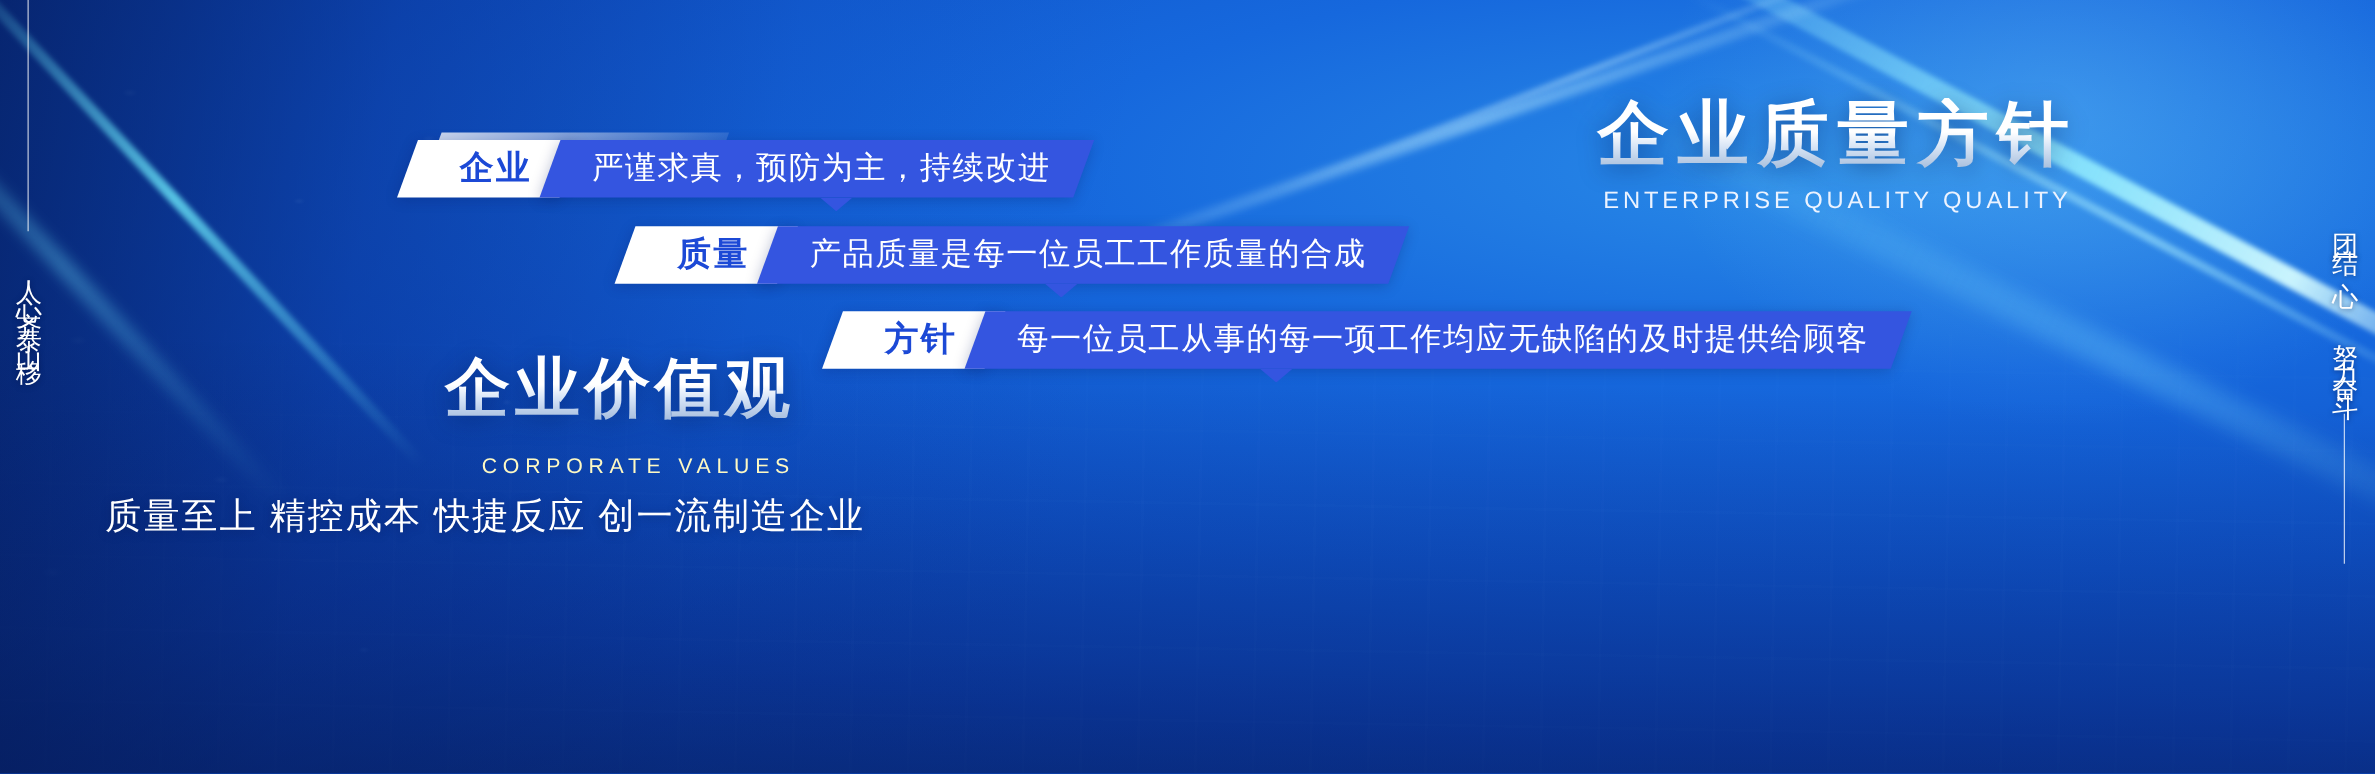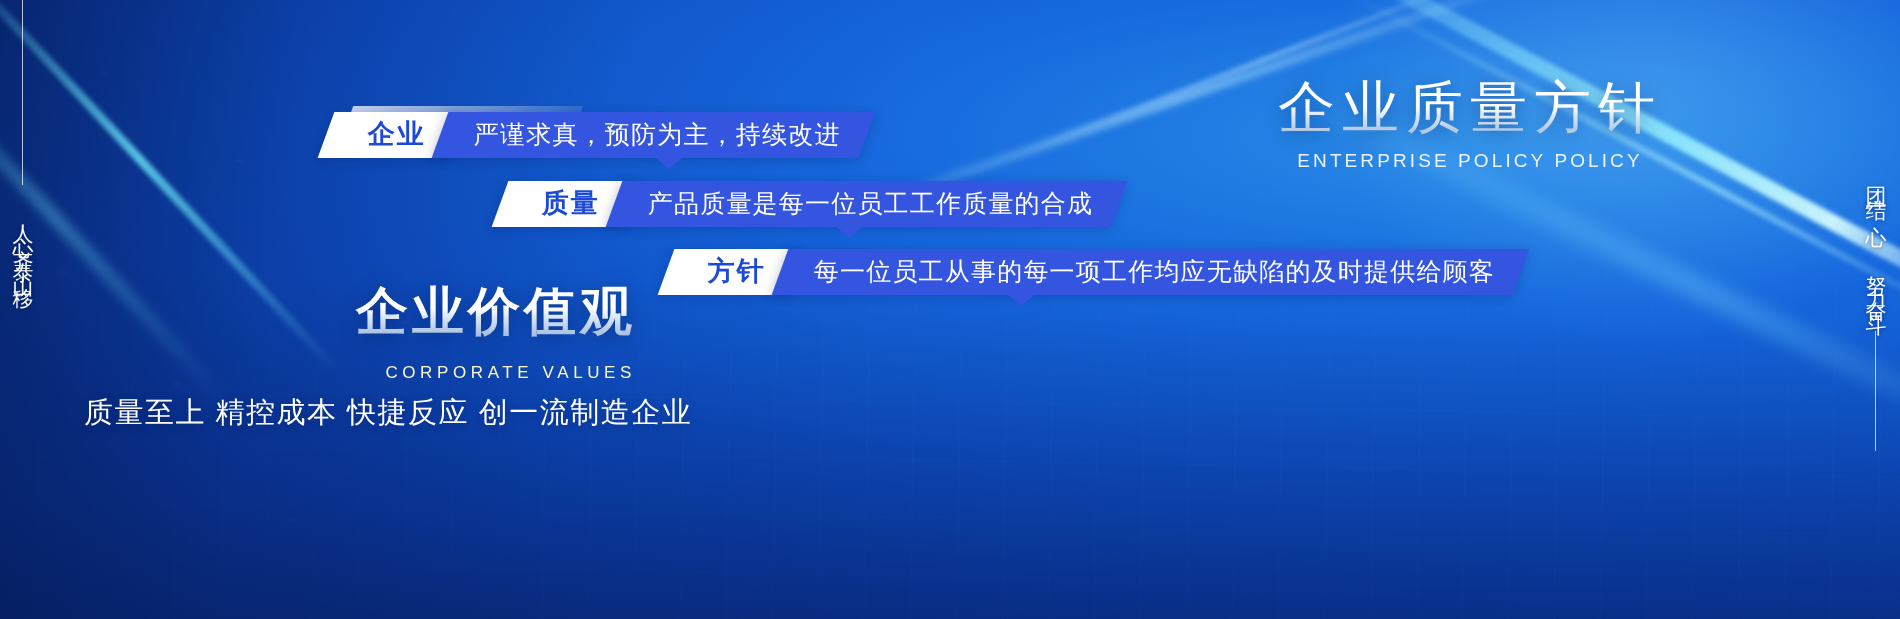--- a/index.html
+++ b/index.html
@@ -161,21 +161,21 @@
   
   .headline {
     position: absolute;
     right: 180px;
     top: 78px;
     text-align: center;
     width: 500px;
   }
   .headline-cn {
     font-size: 57px;
-    font-weight: normal;
+    font-weight: bold;
     letter-spacing: 7px;
     line-height: 1.05;
     background: linear-gradient(180deg, #ffffff 0%, #ffffff 46%, #d7e4f5 66%, #9fb8d8 100%);
     -webkit-background-clip: text;
     background-clip: text;
     color: transparent;
     -webkit-text-fill-color: transparent;
     text-shadow: none;
     filter: drop-shadow(0 3px 10px rgba(2,22,80,0.45));
     margin: 0;
@@ -324,21 +324,21 @@
     <div class="side-text">人心齐泰山移</div>
   </div>
 
   <div class="side-col side-right">
     <div class="side-text gap">团结一心 努力奋斗</div>
     <div class="side-rule"></div>
   </div>
 
   <div class="headline">
     <div class="headline-cn">企业质量方针</div>
-    <div class="headline-en">ENTERPRISE POLICY POLICY</div>
+    <div class="headline-en">ENTERPRISE QUALITY QUALITY</div>
   </div>
 
   <div class="values">
     <div class="values-cn">企业价值观</div>
     <div class="values-en">CORPORATE VALUES</div>
   </div>
   <div class="tagline">质量至上  精控成本  快捷反应  创一流制造企业</div>
 
   <div class="white-flare"></div>
   <div class="ribbon" id="row-1">

